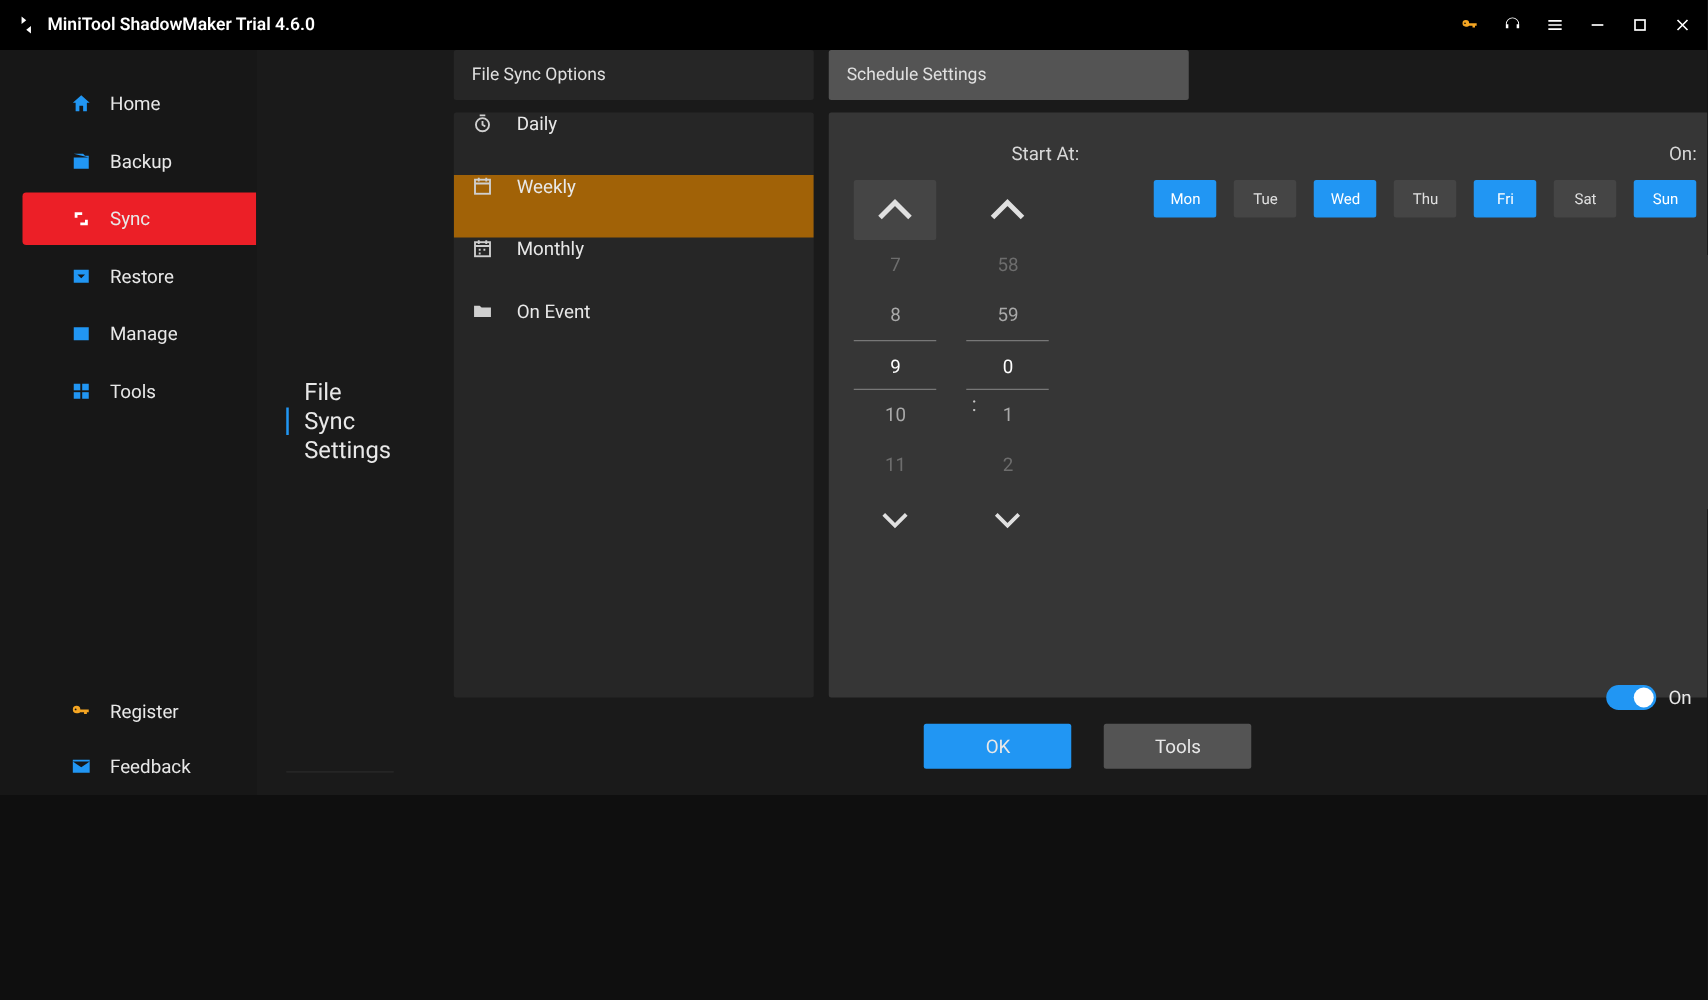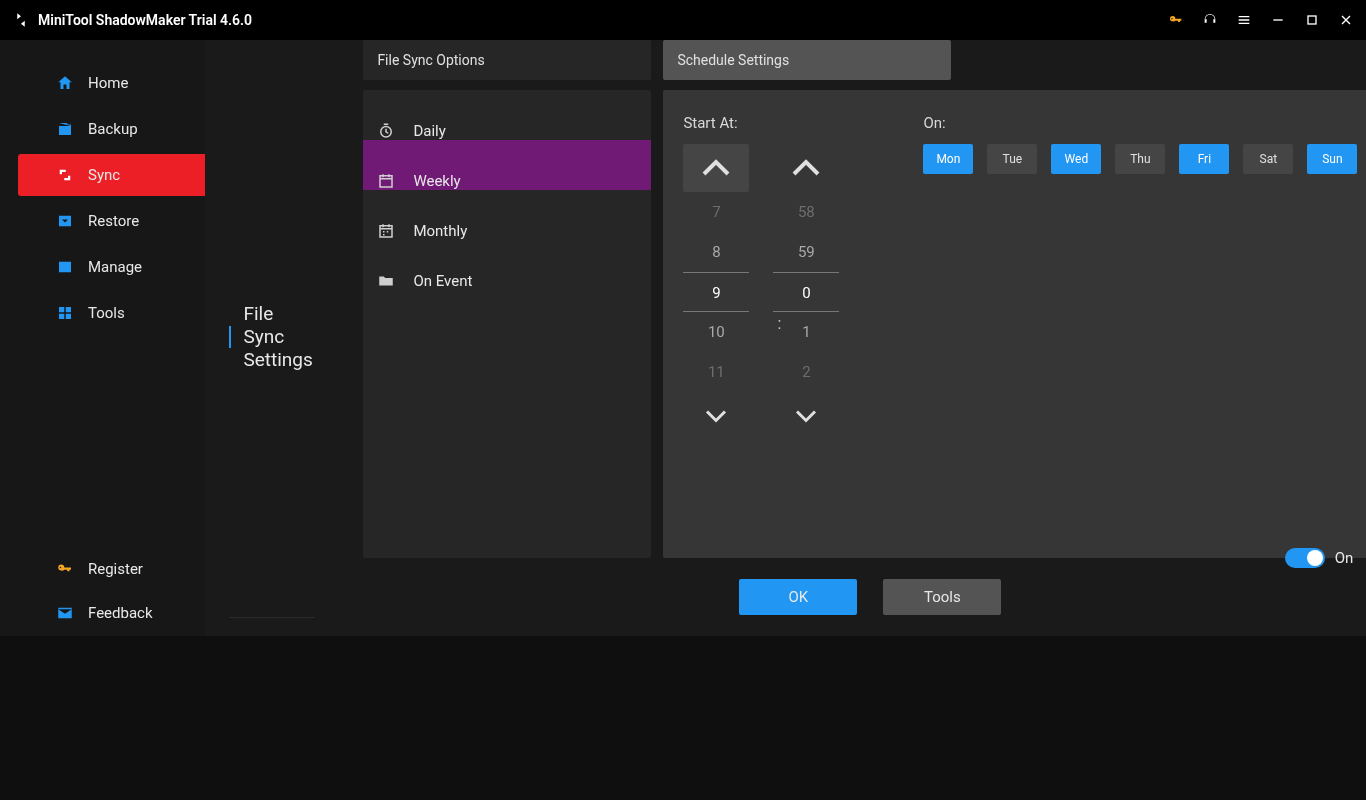--- a/index.html
+++ b/index.html
@@ -36,30 +36,30 @@
   .content { flex:1; padding:0 24px 0 24px; display:flex; flex-direction:column; }
 
   .tabs-row { display:flex; gap:12px; }
   .tab-btn { width:288px; height:40px; background:#262626; display:flex; align-items:center; padding:0 14px; font-size:14px; color:#e0e0e0; cursor:pointer; border-radius:2px; }
   .tab-btn.active { background:#545454; }
 
   .panel-row { display:flex; gap:12px; margin-top:10px; height:516px; }
 
   
   .schedule-list { width:288px; background:#262626; border-radius:2px; overflow:hidden;}
-  .sched-item { height:50px; display:flex; align-items:flex-end; padding:0 14px; gap:18px; cursor:pointer; font-size:15px;}
+  .sched-item { height:50px; display:flex; align-items:flex-start; padding:0 14px; gap:18px; cursor:pointer; font-size:15px;}
   .sched-item .icon{ width:18px; height:18px; color:#cfcfcf; display:flex; align-items:center; justify-content:center;}
-  .sched-item.active { background:#701a75; }
+  .sched-item.active { background:#a16207; }
 
   
   .settings-panel { flex:1; background:#363636; border-radius:2px; position:relative; padding:24px 20px; display:flex; gap:60px; align-items:flex-start; }
   .settings-scroll { position:absolute; right:0; top:4px; bottom:4px; width:8px; background:#6d6d6d; border-radius:4px; }
 
   .startat-col { width:180px; }
-  .label { font-size:15px; color:#d8d8d8; margin-bottom:12px; }
+  .label { font-size:15px; color:#d8d8d8; margin-bottom:12px;text-align:right; }
 
   .spinner-area { display:flex; align-items:flex-start; gap:10px; position:relative;}
   .spin-col { width:66px; text-align:center; color:#a9a9a9; font-size:15px;}
   .spin-arrow-top { height:48px; display:flex; align-items:center; justify-content:center; cursor:pointer; color:#e0e0e0;}
   .spin-arrow-top.boxed { background:#454545; width:66px; border-radius:2px;}
   .spin-val { height:40px; line-height:40px; }
   .spin-val.sel { color:#fff; border-top:1px solid #777; border-bottom:1px solid #777;}
   .spin-val.dim { color:#6d6d6d; }
   .spin-arrow-bot { height:36px; display:flex; align-items:center; justify-content:center; cursor:pointer; color:#e0e0e0; margin-top:6px;}
   .colon { position:absolute; left:94px; top:170px; color:#c6c6c6;}

